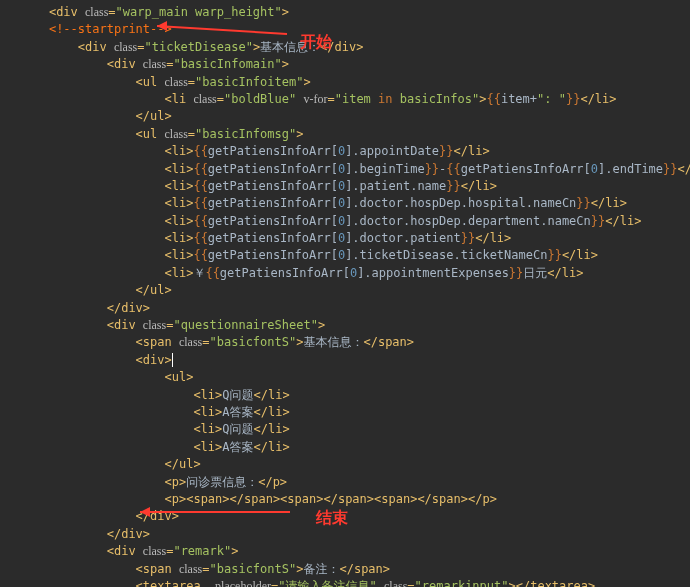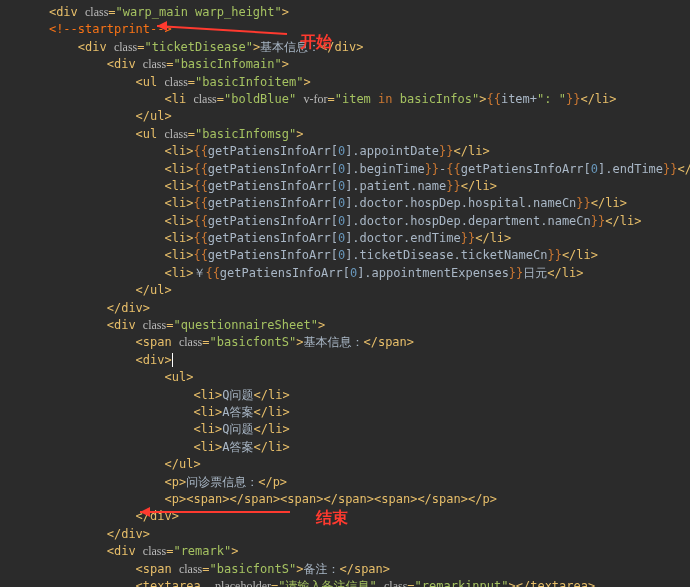--- a/index.html
+++ b/index.html
@@ -62,21 +62,21 @@
 <span><span>            </span><span class="tag">&lt;div </span><span class="attr-name">class</span><span class="tag">=</span><span class="quote">"</span><span class="attr-val">basicInfomain</span><span class="quote">"</span><span class="tag">&gt;</span></span>
 <span><span>                </span><span class="tag">&lt;ul </span><span class="attr-name">class</span><span class="tag">=</span><span class="quote">"</span><span class="attr-val">basicInfoitem</span><span class="quote">"</span><span class="tag">&gt;</span></span>
 <span><span>                    </span><span class="tag">&lt;li </span><span class="attr-name">class</span><span class="tag">=</span><span class="quote">"</span><span class="attr-val">boldBlue</span><span class="quote">"</span> <span class="attr-name">v-for</span><span class="tag">=</span><span class="quote">"</span><span class="attr-val">item </span><span class="kw">in</span><span class="attr-val"> basicInfos</span><span class="quote">"</span><span class="tag">&gt;</span><span class="mustache">{{</span><span class="text">item+</span><span class="attr-val">": "</span><span class="mustache">}}</span><span class="tag">&lt;/li&gt;</span></span>
 <span><span>                </span><span class="tag">&lt;/ul&gt;</span></span>
 <span><span>                </span><span class="tag">&lt;ul </span><span class="attr-name">class</span><span class="tag">=</span><span class="quote">"</span><span class="attr-val">basicInfomsg</span><span class="quote">"</span><span class="tag">&gt;</span></span>
 <span><span>                    </span><span class="tag">&lt;li&gt;</span><span class="mustache">{{</span><span class="text">getPatiensInfoArr[</span><span class="num">0</span><span class="text">].appointDate</span><span class="mustache">}}</span><span class="tag">&lt;/li&gt;</span></span>
 <span><span>                    </span><span class="tag">&lt;li&gt;</span><span class="mustache">{{</span><span class="text">getPatiensInfoArr[</span><span class="num">0</span><span class="text">].beginTime</span><span class="mustache">}}</span><span class="text">-</span><span class="mustache">{{</span><span class="text">getPatiensInfoArr[</span><span class="num">0</span><span class="text">].endTime</span><span class="mustache">}}</span><span class="tag">&lt;/li&gt;</span></span>
 <span><span>                    </span><span class="tag">&lt;li&gt;</span><span class="mustache">{{</span><span class="text">getPatiensInfoArr[</span><span class="num">0</span><span class="text">].patient.name</span><span class="mustache">}}</span><span class="tag">&lt;/li&gt;</span></span>
 <span><span>                    </span><span class="tag">&lt;li&gt;</span><span class="mustache">{{</span><span class="text">getPatiensInfoArr[</span><span class="num">0</span><span class="text">].doctor.hospDep.hospital.nameCn</span><span class="mustache">}}</span><span class="tag">&lt;/li&gt;</span></span>
 <span><span>                    </span><span class="tag">&lt;li&gt;</span><span class="mustache">{{</span><span class="text">getPatiensInfoArr[</span><span class="num">0</span><span class="text">].doctor.hospDep.department.nameCn</span><span class="mustache">}}</span><span class="tag">&lt;/li&gt;</span></span>
-<span><span>                    </span><span class="tag">&lt;li&gt;</span><span class="mustache">{{</span><span class="text">getPatiensInfoArr[</span><span class="num">0</span><span class="text">].doctor.endTime</span><span class="mustache">}}</span><span class="tag">&lt;/li&gt;</span></span>
+<span><span>                    </span><span class="tag">&lt;li&gt;</span><span class="mustache">{{</span><span class="text">getPatiensInfoArr[</span><span class="num">0</span><span class="text">].doctor.patient</span><span class="mustache">}}</span><span class="tag">&lt;/li&gt;</span></span>
 <span><span>                    </span><span class="tag">&lt;li&gt;</span><span class="mustache">{{</span><span class="text">getPatiensInfoArr[</span><span class="num">0</span><span class="text">].ticketDisease.ticketNameCn</span><span class="mustache">}}</span><span class="tag">&lt;/li&gt;</span></span>
 <span><span>                    </span><span class="tag">&lt;li&gt;</span><span class="text">￥</span><span class="mustache">{{</span><span class="text">getPatiensInfoArr[</span><span class="num">0</span><span class="text">].appointmentExpenses</span><span class="mustache">}}</span><span class="text">日元</span><span class="tag">&lt;/li&gt;</span></span>
 <span><span>                </span><span class="tag">&lt;/ul&gt;</span></span>
 <span><span>            </span><span class="tag">&lt;/div&gt;</span></span>
 <span><span>            </span><span class="tag">&lt;div </span><span class="attr-name">class</span><span class="tag">=</span><span class="quote">"</span><span class="attr-val">questionnaireSheet</span><span class="quote">"</span><span class="tag">&gt;</span></span>
 <span><span>                </span><span class="tag">&lt;span </span><span class="attr-name">class</span><span class="tag">=</span><span class="quote">"</span><span class="attr-val">basicfontS</span><span class="quote">"</span><span class="tag">&gt;</span><span class="text">基本信息：</span><span class="tag">&lt;/span&gt;</span></span>
 <span><span>                </span><span class="tag">&lt;div&gt;</span><span class="cursor"></span></span>
 <span><span>                    </span><span class="tag">&lt;ul&gt;</span></span>
 <span><span>                        </span><span class="tag">&lt;li&gt;</span><span class="text">Q问题</span><span class="tag">&lt;/li&gt;</span></span>
 <span><span>                        </span><span class="tag">&lt;li&gt;</span><span class="text">A答案</span><span class="tag">&lt;/li&gt;</span></span>

